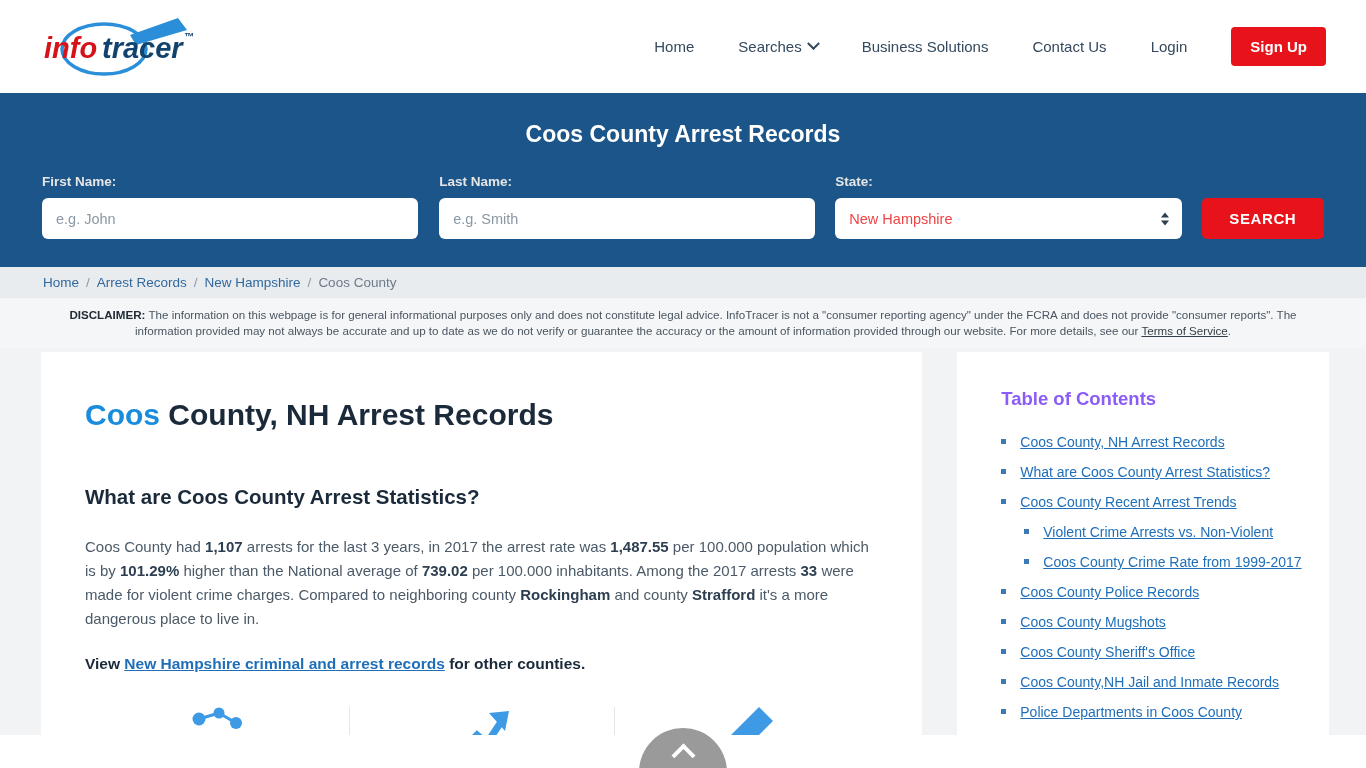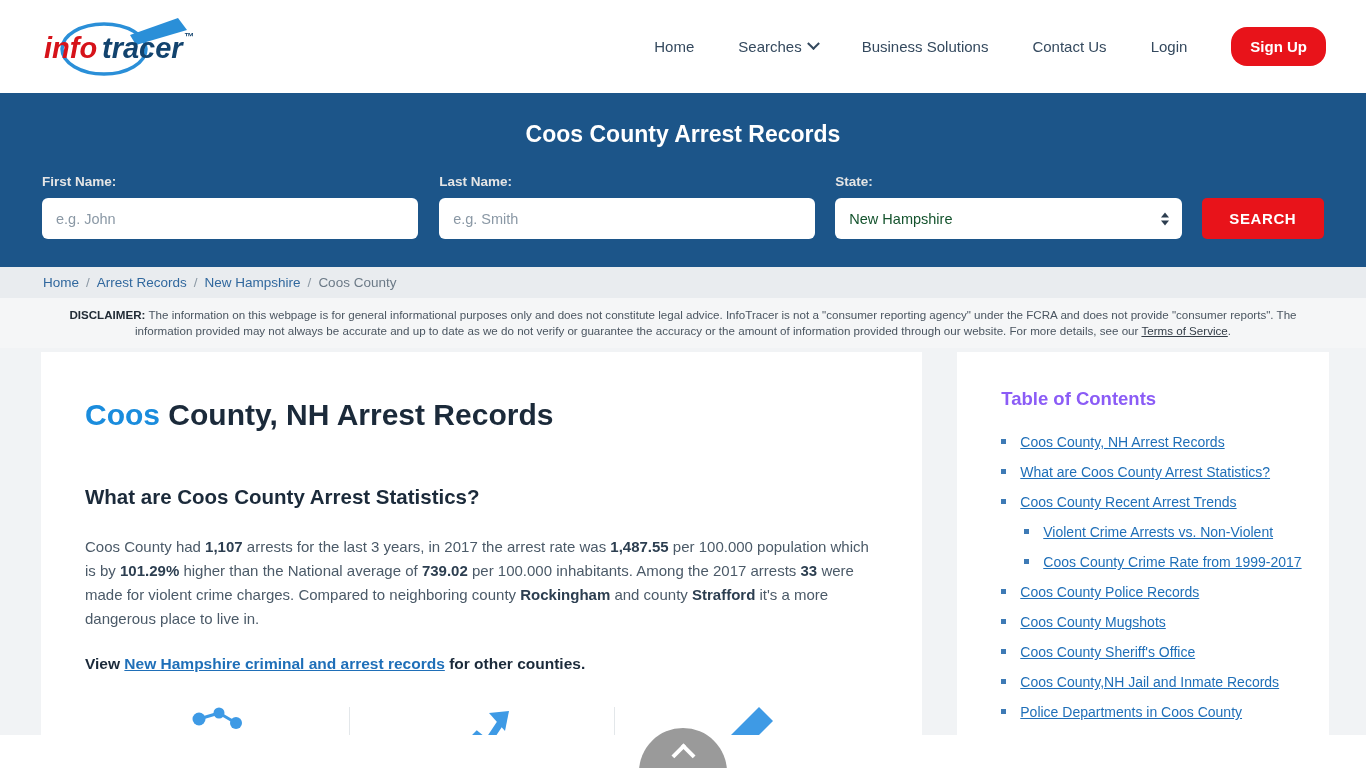--- a/index.html
+++ b/index.html
@@ -41,21 +41,21 @@
     border-right: 2px solid #34495e;
     border-bottom: 2px solid #34495e;
     transform: rotate(45deg) translate(-2px,-2px);
   }
   .signup-btn {
     background: #e8131a;
     color: #ffffff;
     font-size: 15px;
     font-weight: bold;
     border: none;
-    border-radius: 16px;
+    border-radius: 4px;
     padding: 11px 19px;
     margin-left: 22px;
     cursor: pointer;
     font-family: "Liberation Sans", sans-serif;
   }
 
   
   .banner {
     background: #1c5589;
     padding: 18px 42px 28px 42px;
@@ -81,21 +81,21 @@
     font-size: 13.5px;
     font-weight: bold;
     margin-bottom: 9px;
   }
   .field input, .field select {
     height: 41px;
     border: none;
     border-radius: 6px;
     background: #ffffff;
     font-size: 14.5px;
-    color: #14532d;
+    color: #ef4444;
     padding: 0 14px;
     width: 100%;
     font-family: "Liberation Sans", sans-serif;
     outline: none;
   }
   .field input::placeholder { color: #8a98a5; }
   .select-wrap { position: relative; }
   .select-wrap select {
     appearance: none; -webkit-appearance: none;
     padding-right: 34px;

